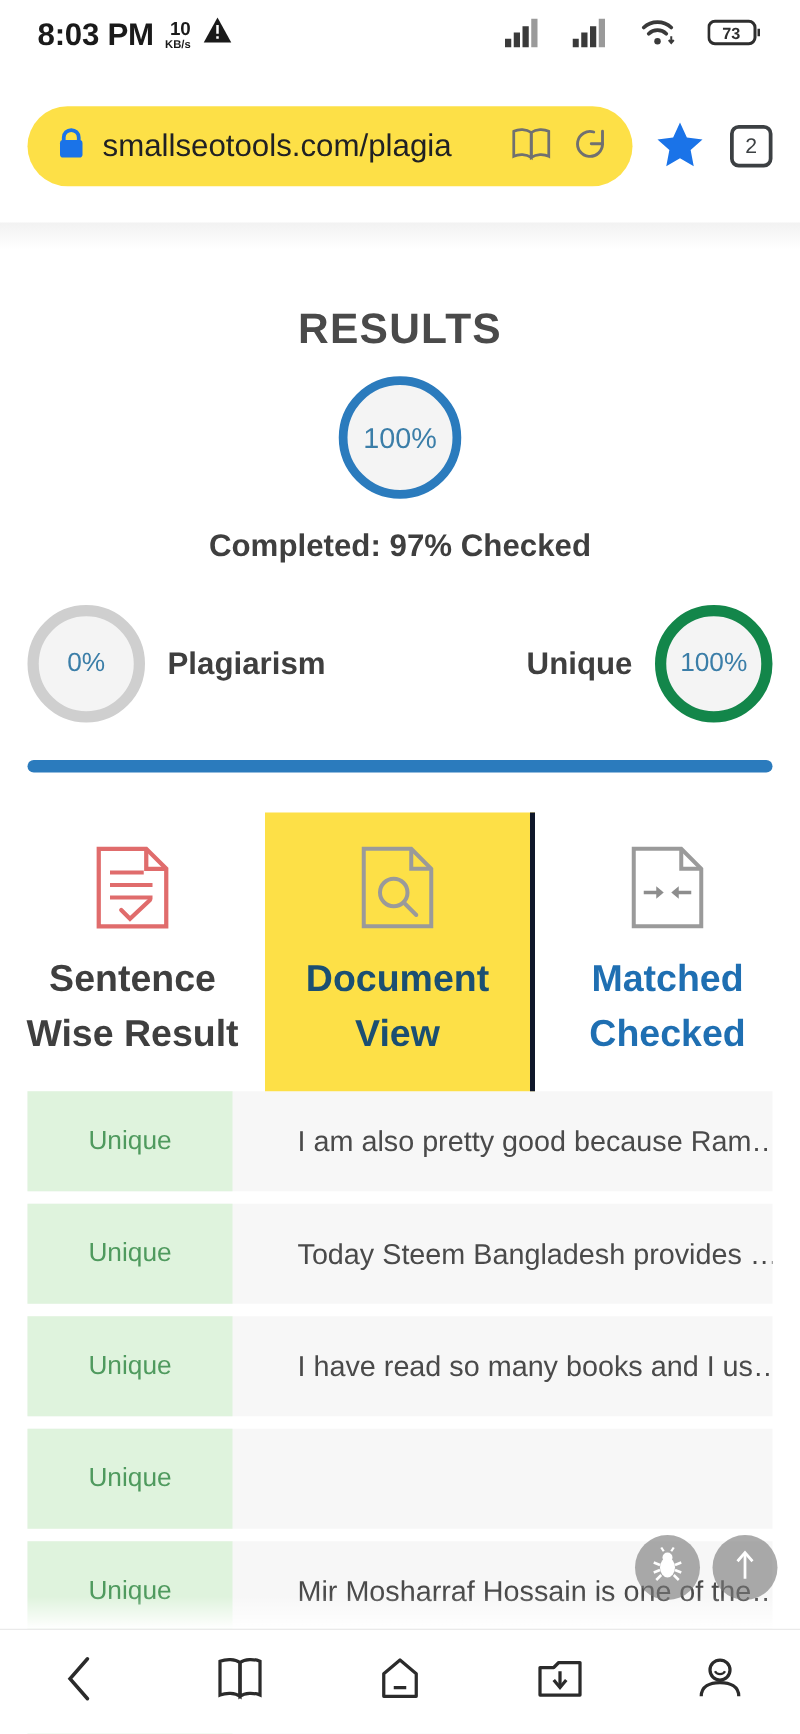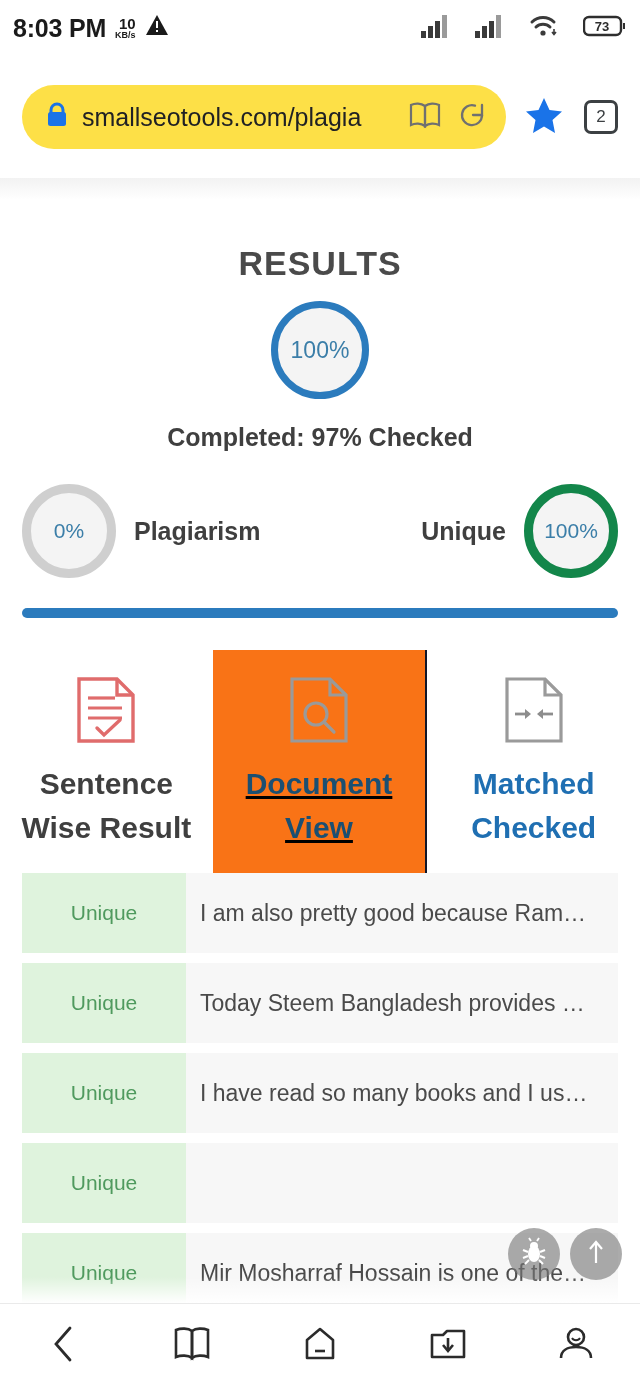--- a/index.html
+++ b/index.html
@@ -8,21 +8,21 @@
     font-family:"Liberation Sans", sans-serif;
     background:#ffffff;
     overflow:hidden;
     position:relative;
   }
 
   
   .statusbar {
     height:56px; width:640px;
     display:flex; align-items:center;
-    padding:0 13px;
+    padding:0 30px;
     background:#ffffff;
   }
   .sb-left { display:flex; align-items:flex-end; gap:9px; flex:1; }
   .sb-clock { font-size:25px; font-weight:bold; color:#1a1a1a; letter-spacing:-0.2px; }
   .sb-net { display:flex; flex-direction:column; align-items:flex-end; line-height:1; margin-bottom:3px; }
   .sb-net-num { font-size:15px; font-weight:bold; color:#1a1a1a; }
   .sb-net-unit { font-size:9px; font-weight:bold; color:#1a1a1a; }
   .sb-warn { margin-bottom:3px; }
   .sb-right { display:flex; align-items:center; gap:24px; }
 
@@ -107,21 +107,21 @@
     padding:32px 0 0;
   }
   .tab {
     flex:1;
     display:flex; flex-direction:column;
     align-items:center; justify-content:flex-start;
     gap:18px;
     padding:26px 6px 24px;
     cursor:pointer;
   }
-  .tab.active { background:#f97316; border-right:2px solid #0f172a;text-decoration:underline; }
+  .tab.active { background:#fde047; border-right:4px solid #0f172a; }
   .tab-icon { height:68px; display:flex; align-items:center; justify-content:center; }
   .tab-label {
     text-align:center;
     font-size:30px; font-weight:bold;
     line-height:1.45;
     color:#3f3f3f;
   }
   .tab.active .tab-label { color:#1b4f72; }
   .tab.blue .tab-label { color:#1f6fb2; }
 
@@ -137,21 +137,21 @@
     width:164px; flex:0 0 164px;
     background:#dff3dd;
     display:flex; align-items:center; justify-content:center;
     font-size:21px; color:#4f9a5e;
   }
   .row-text {
     flex:1;
     display:flex; align-items:center;
     padding:0 14px;
     font-size:23px; color:#4a4a4a;
-    white-space:nowrap; overflow:hidden;
+    white-space:nowrap; overflow:hidden;margin-left:38px;
   }
 
   
   .fabs {
     position:absolute; right:18px; top:1228px;
     display:flex; gap:10px;
     z-index:6;
   }
   .fab {
     width:52px; height:52px; border-radius:50%;

